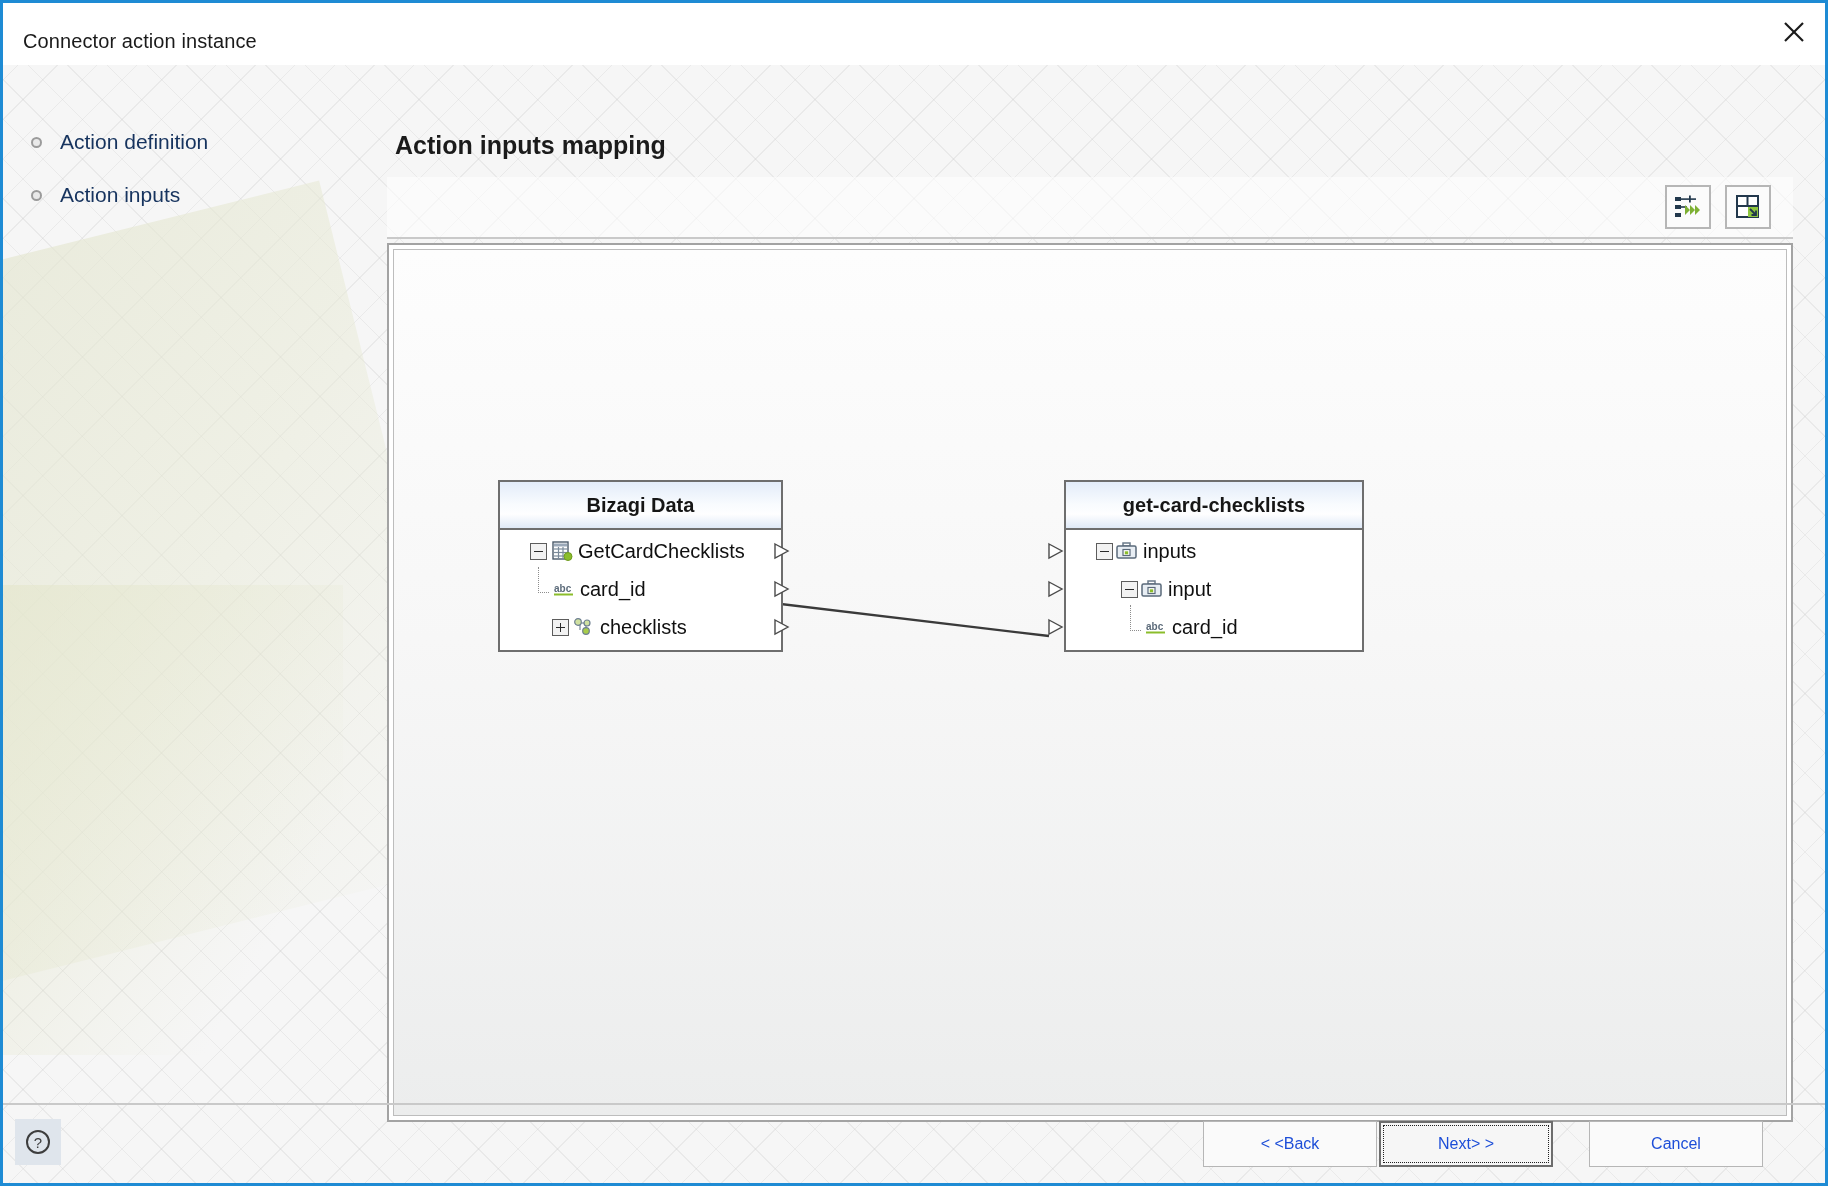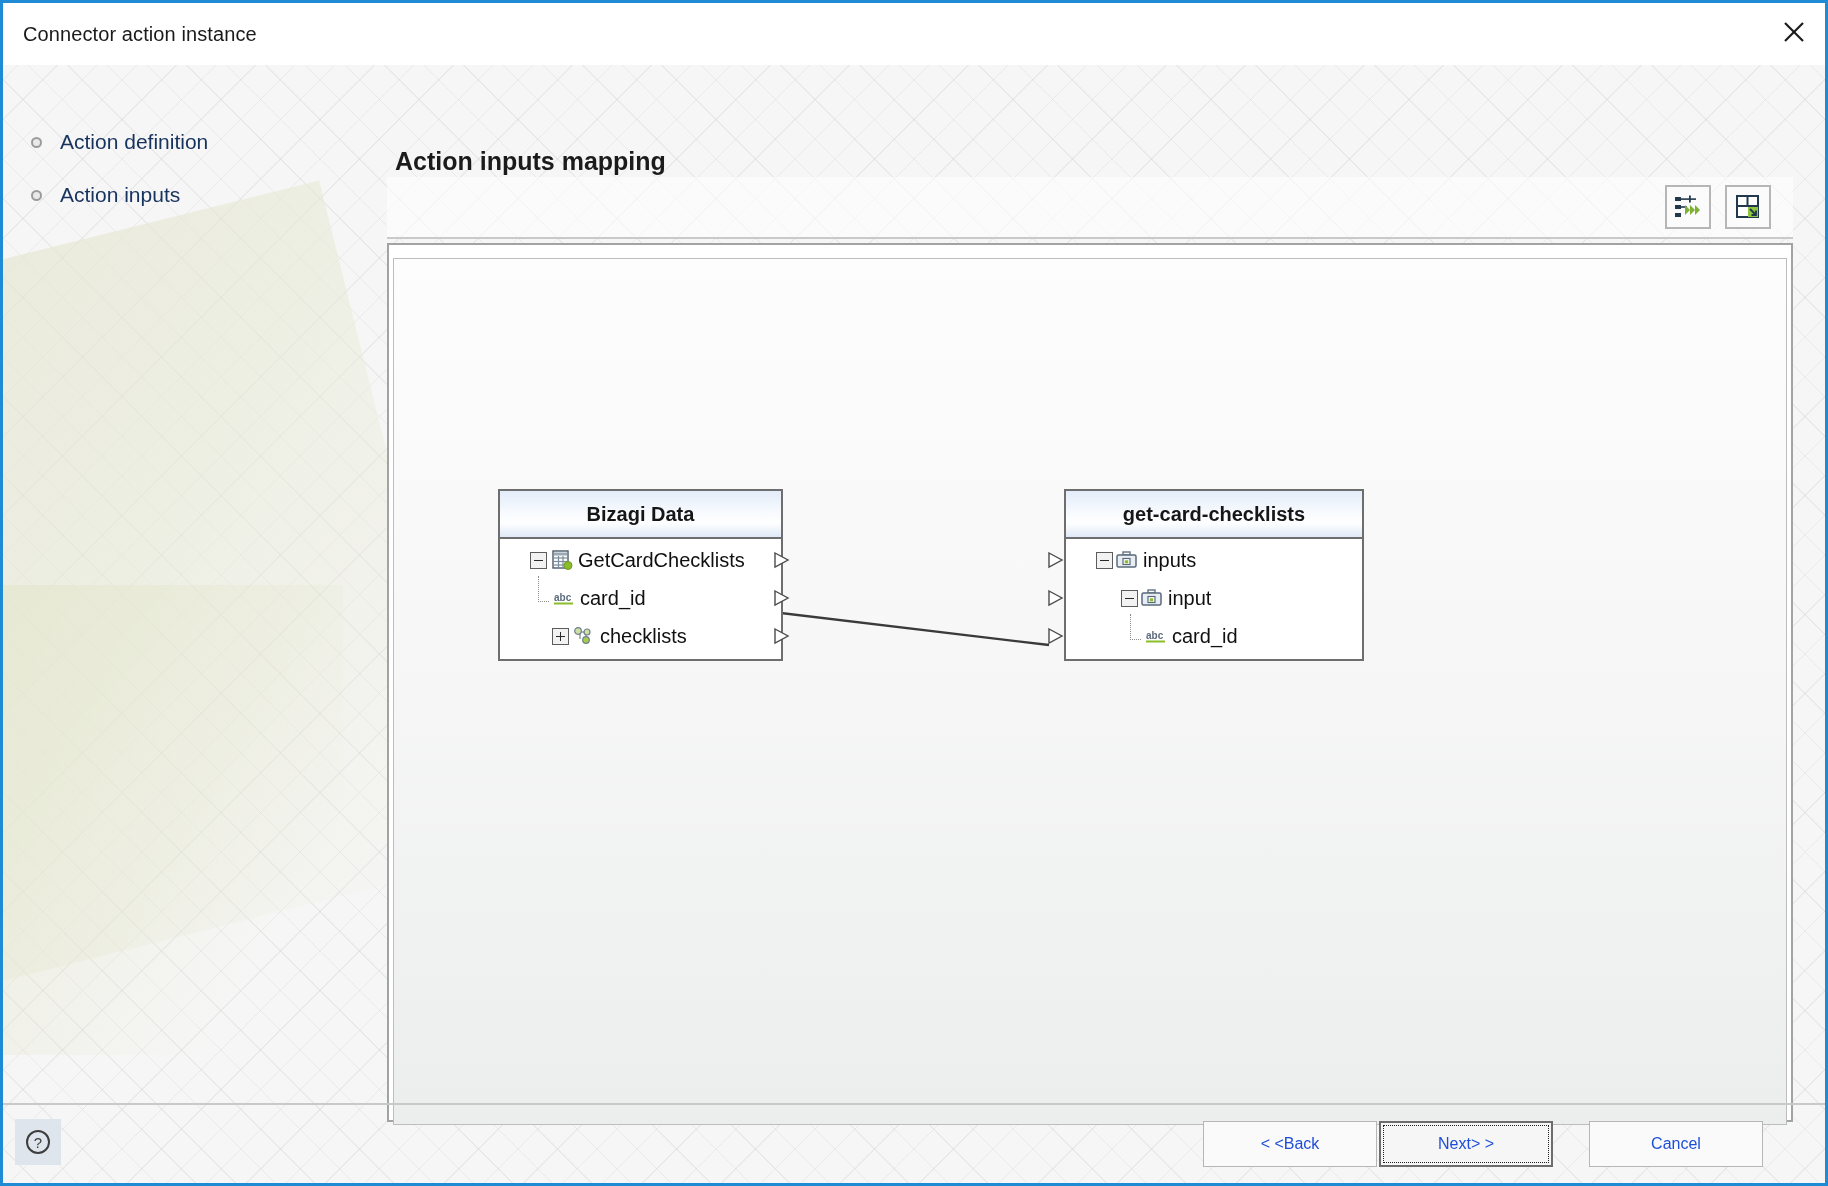--- a/index.html
+++ b/index.html
@@ -24,21 +24,21 @@
   #titlebar {
     position: absolute;
     left: 0; top: 0;
     width: 100%;
     height: 62px;
     background: #ffffff;
     border-bottom: 1px solid #ffffff;
   }
   #title-text {
     position: absolute;
-    left: 20px; top: 20px;
+    left: 20px; top: 27px;
     font-size: 20px;
     color: #1a1a1a;
     letter-spacing: 0.1px;
   }
   #close-btn {
     position: absolute;
     right: 0; top: 0;
     width: 62px; height: 58px;
     display: flex; align-items: center; justify-content: center;
     cursor: pointer;
@@ -100,21 +100,20 @@
     color: #16335e;
   }
 
   
   #content-title {
     position: absolute;
     left: 392px; top: 66px;
     font-size: 25px;
     font-weight: bold;
     color: #1b1b1b;
-    margin-top: 16px;
   }
 
   
   #panel {
     position: absolute;
     left: 384px; top: 112px;
     width: 1406px;
     height: 945px;
   }
   #toolbar {
@@ -148,21 +147,20 @@
     background: #ffffff;
     padding: 4px;
   }
   #canvas {
     position: relative;
     width: 100%;
     height: 100%;
     border: 1px solid #bdbdbd;
     background: linear-gradient(to bottom, #fdfdfd 0%, #f7f7f7 45%, #eceded 100%);
     overflow: hidden;
-    margin-top: 9px;
   }
 
   
   .node {
     position: absolute;
     border: 2px solid #6e6e6e;
     background: #ffffff;
   }
   .node-header {
     height: 48px;

